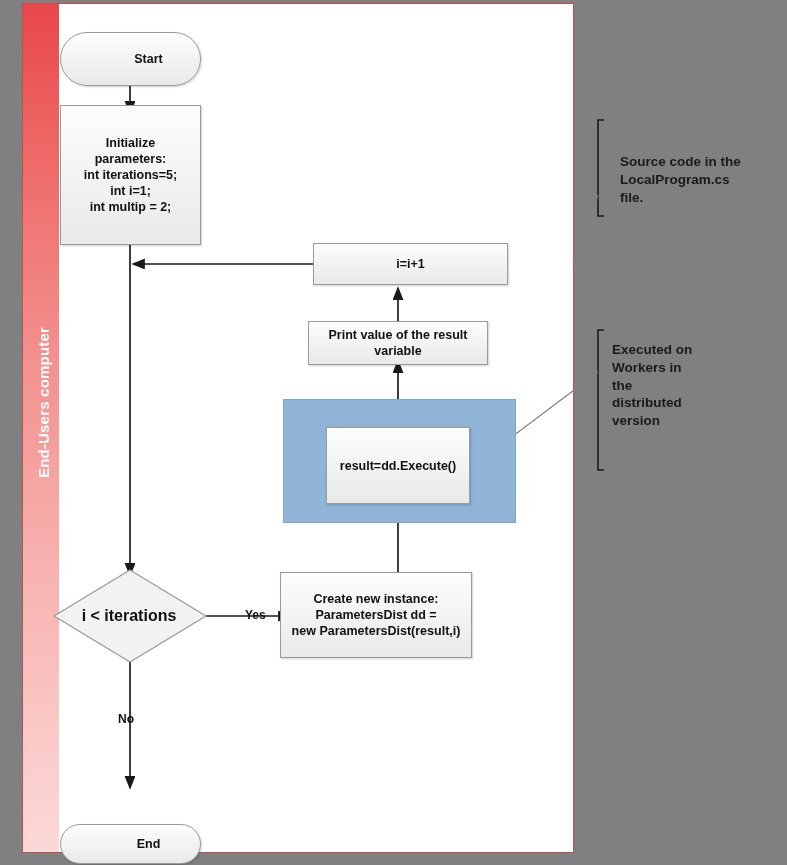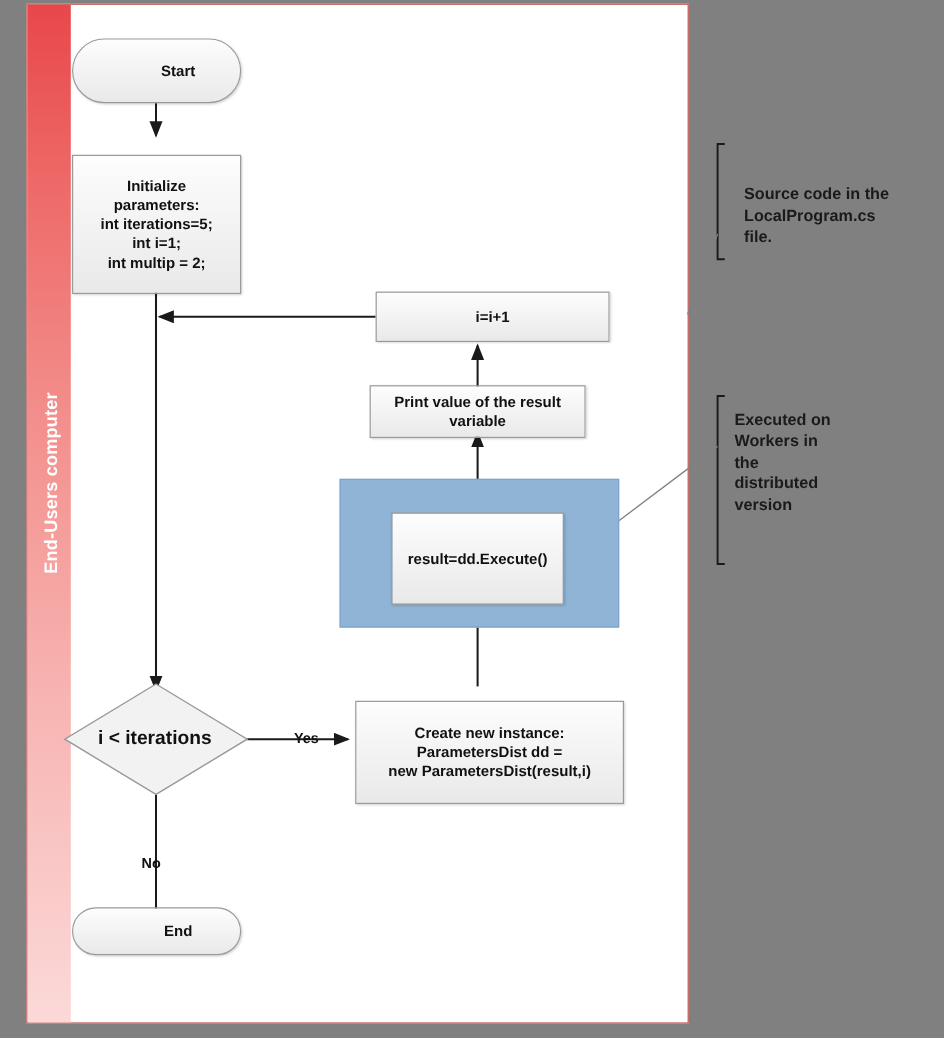--- a/index.html
+++ b/index.html
@@ -174,21 +174,21 @@
     <path d="M604,330 L598,330 L598,470 L604,470" fill="none" stroke="#1a1a1a" stroke-width="1.6"></path>
     <line x1="598" y1="372" x2="513" y2="436" stroke="#808080" stroke-width="1.1"></line>
   </svg>
 
   <div class="blue-box" style="left:283px; top:399px; width:231px; height:122px;"></div>
 
   <div class="node terminator" style="left:60px; top:32px; width:141px; height:54px;">
     <span class="lines">Start</span>
   </div>
 
-  <div class="node" style="left:60px; top:129px; width:141px; height:116px;">
+  <div class="node" style="left:60px; top:105px; width:141px; height:140px;">
     <span class="lines">
       <span>Initialize</span><br>
       <span>parameters:</span><br>
       <span>int iterations=5;</span><br>
       <span>int i=1;</span><br>
       <span>int multip = 2;</span>
     </span>
   </div>
 
   <div class="node" style="left:313px; top:243px; width:195px; height:42px;">
@@ -199,36 +199,36 @@
     <span class="lines">
       <span>Print value of the result</span><br>
       <span>variable</span>
     </span>
   </div>
 
   <div class="node" style="left:326px; top:427px; width:144px; height:77px;">
     <span class="lines">result=dd.Execute()</span>
   </div>
 
-  <div class="node" style="left:296px; top:572px; width:224px; height:86px;margin-top:12px;">
+  <div class="node" style="left:280px; top:572px; width:192px; height:86px;">
     <span class="lines">
       <span>Create new instance:</span><br>
       <span>ParametersDist dd =</span><br>
       <span>new ParametersDist(result,i)</span>
     </span>
   </div>
 
   <div class="diamond-wrap" style="left:54px; top:570px;">
     <div class="diamond-label">i &lt; iterations</div>
   </div>
 
   <div class="edge-label" style="left:245px; top:608px;">Yes</div>
   <div class="edge-label" style="left:118px; top:712px;">No</div>
 
-  <div class="node terminator" style="left:60px; top:756px; width:141px; height:40px;align-items:center;">
+  <div class="node terminator" style="left:60px; top:824px; width:141px; height:40px;align-items:center;">
     <span class="lines">End</span>
   </div>
 
   <div class="annotation" style="left:620px; top:130px;margin-top:23px;">
     <span>Source code in the</span><br>
     <span>LocalProgram.cs</span><br>
     <span>file.</span>
   </div>
 
   <div class="annotation" style="left:612px; top:341px;">

